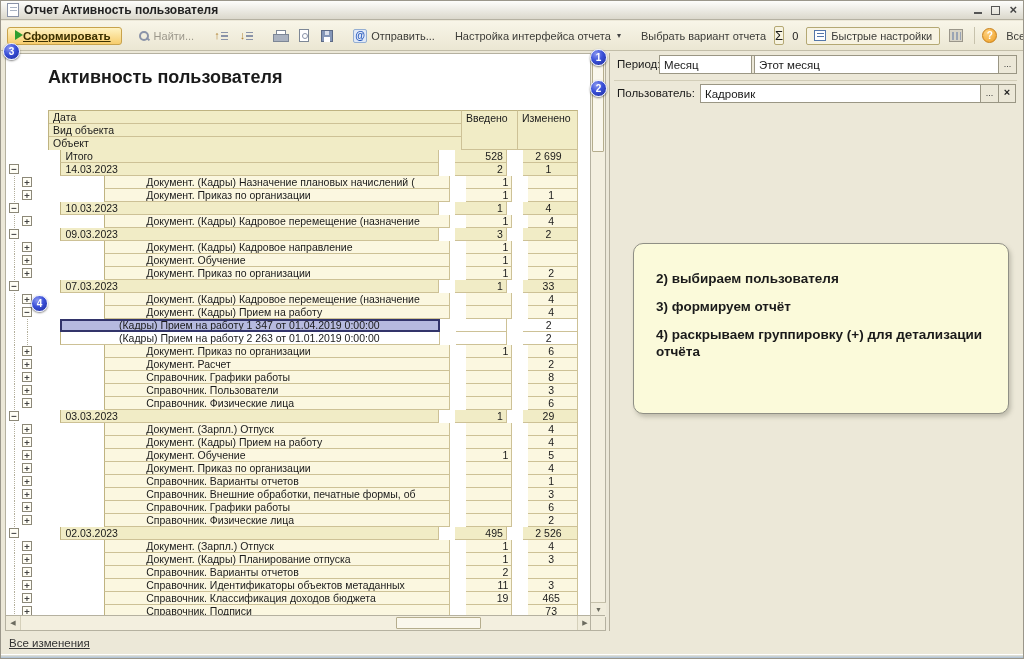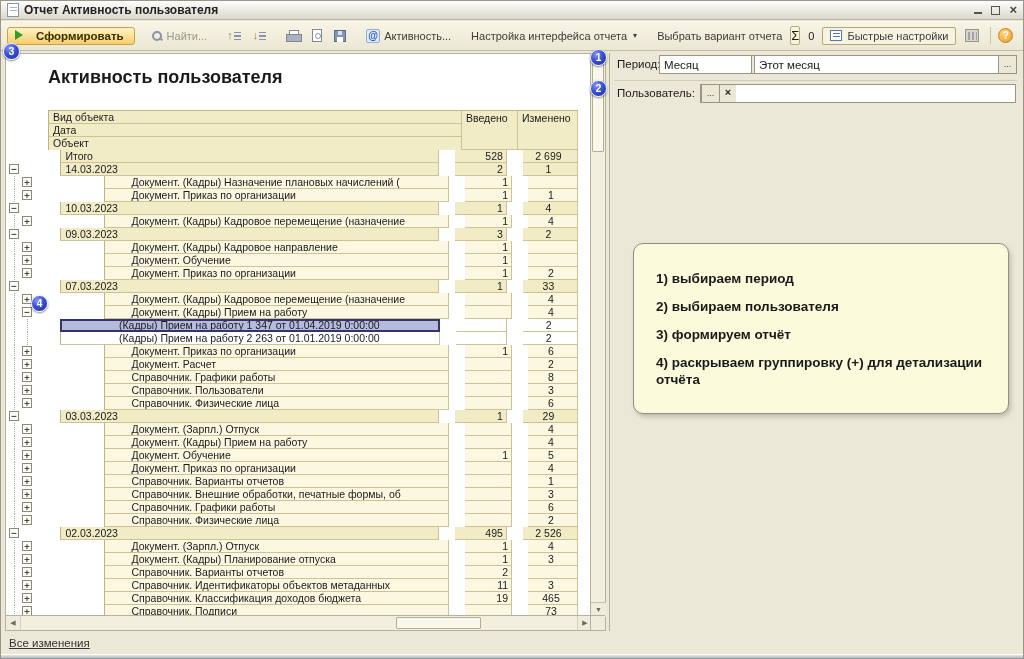--- a/index.html
+++ b/index.html
@@ -25,23 +25,23 @@
 
   
   .toolbar { position:absolute; left:0; top:20px; width:100%; height:30px;
              background:linear-gradient(#f8f5e8,#ebe7d3);
              border-bottom:1px solid #c2bda8; display:flex; align-items:center;
              padding:0 6px; gap:4px; font-size:11px; white-space:nowrap; }
   .tbtn { display:flex; align-items:center; gap:4px; padding:2px 4px; border-radius:2px;
           color:#3c3c38; cursor:default; }
   .tbtn.gray { color:#9c988c; }
   .tsep { width:1px; height:17px; background:#c7c2ac; margin:0 2px; }
-  .gen-btn { display:flex; align-items:flex-start; gap:13px; padding:2px 10px 2px 7px;
+  .gen-btn { display:flex; align-items:flex-start; gap:0; padding:2px 10px 2px 7px;
              background:linear-gradient(#fff3c2,#f7cd6d); border:1px solid #c8a34c;
-             border-radius:3px; font-weight:bold; font-size:11.5px; color:#3a3000; }
+             border-radius:3px; font-weight:bold; font-size:11.5px; color:#3a3000;text-decoration:underline; }
   .play { width:0; height:0; border-left:8px solid #2f9e2f; border-top:5px solid transparent;
           border-bottom:5px solid transparent; }
   .mag { position:relative; width:12px; height:12px; }
   .mag::before { content:""; position:absolute; left:1px; top:1px; width:6px; height:6px;
                  border:2px solid #8a93a8; border-radius:50%; }
   .mag::after { content:""; position:absolute; left:8px; top:8px; width:4px; height:2px;
                 background:#8a93a8; transform:rotate(45deg); }
   .sort { display:flex; align-items:center; gap:1px; }
   .sort .arr { font-size:11px; color:#b08030; font-weight:bold; line-height:11px; }
   .sort .bars { width:7px; height:8px;
@@ -93,21 +93,21 @@
   .gut { width:42px; position:relative; background:#fff; }
   .cell { border-right:1px solid #cdc196; border-bottom:1px solid #cdc196; overflow:hidden;
           white-space:nowrap; }
   .c1 { width:414px; border-left:1px solid #bfb381; }
   .c2 { width:56px; text-align:right; padding-right:3px; }
   .c3 { width:60px; text-align:center; padding-right:3px; }
   .trow.total .cell, .trow.date .cell { background:#f1ecc6; }
   .trow.doc .cell { background:#fbf7e0; }
   .trow.detail .cell { background:#fff; }
   .trow.total .c1, .trow.date .c1 { padding-left:4px; }
-  .trow.doc .c1 { padding-left:26px;margin-left:48px; }
+  .trow.doc .c1 { padding-left:41px;margin-left:48px; }
   .trow.detail .c1 { padding-left:58px; }
   .trow.selected .c1 { background:#b6badf; outline:2px solid #32346a; outline-offset:-2px;
                        position:relative; z-index:2; }
   .exp { position:absolute; top:1px; width:10px; height:10px; border:1px solid #8c8878;
          background:#fffef6; font:bold 9px/8px "DejaVu Sans Mono", monospace; text-align:center;
          color:#444; }
   .exp.lvl1 { left:3px; }
   .exp.lvl2 { left:16px; }
   .vline { position:absolute; top:0; height:13px; border-left:1px dotted #b3af9b; }
   .v1 { left:8px; }
@@ -214,21 +214,21 @@
       </span>
     <span class="tbtn">
         <span class="preview"></span>
       </span>
     <span class="tbtn">
         <span class="floppy"></span>
       </span>
     <span class="tsep"></span>
     <span class="tbtn">
       <span class="at-ico">@</span>
-      <span>Активность...</span>
+      <span>Отправить...</span>
     </span>
     <span class="tsep"></span>
     <span class="tbtn">
       <span>Настройка интерфейса отчета</span>
       <span class="chev">▾</span>
     </span>
     <span class="tsep"></span>
     <span class="tbtn">
       <span>Выбрать вариант отчета</span>
     </span>
@@ -251,22 +251,22 @@
     </span>
   </div>
 
   <div class="report-panel">
     <div class="report-title">Активность пользователя</div>
 
     <div class="grid">
       <div class="hblock">
         <div class="hgut"></div>
         <div class="hcol1">
+          <div class="hline">Дата</div>
           <div class="hline">Вид объекта</div>
-          <div class="hline">Дата</div>
           <div class="hline" style="border-bottom:none">Объект</div>
         </div>
         <div class="hval">Введено</div>
         <div class="hval c3w">Изменено</div>
       </div>
       <div>
           <div class="trow total">
             <div class="gut"></div>
             <div class="cell c1">Итого</div>
             <div class="cell c2">528</div>
@@ -607,27 +607,27 @@
       </span>
       <span class="field f-period-val">
         <span class="fld-text">Этот месяц</span>
         <span class="dots-btn">...</span>
       </span>
     </div>
     <div class="fsep"></div>
     <div class="frow user">
       <span class="flabel ulab">Пользователь:</span>
       <span class="field f-user">
+        <span class="fld-text">Кадровик</span>
         <span class="dots-btn">...</span>
         <span class="clear-btn">×</span>
       </span>
     </div>
 
     <div class="note">
-        <p>1) выбираем период</p>
         <p>2) выбираем пользователя</p>
         <p>3) формируем отчёт</p>
         <p>4) раскрываем группировку (+) для детализации отчёта</p>
       </div>
   </div>
 
   <div class="badge b1">1</div>
   <div class="badge b2">2</div>
   <div class="badge b3">3</div>
   <div class="badge b4">4</div>

